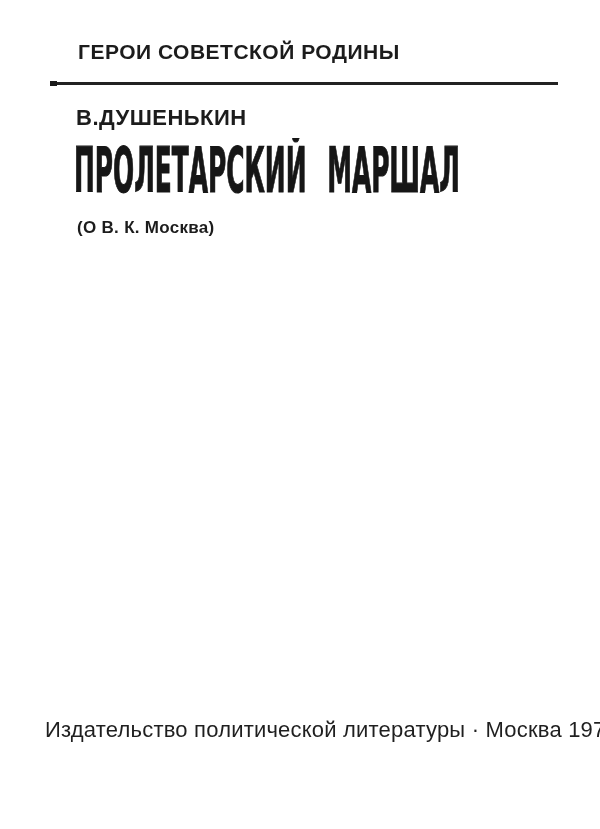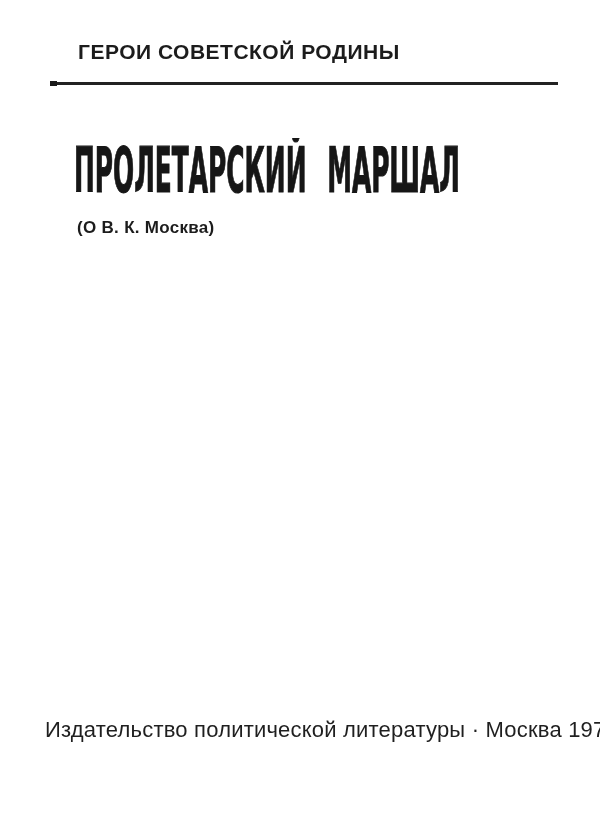--- a/index.html
+++ b/index.html
@@ -99,20 +99,21 @@
 </style>
 </head>
 <body>
 
 <div class="page">
 
   <div class="series-title">ГЕРОИ СОВЕТСКОЙ РОДИНЫ</div>
 
   <div class="series-rule"></div>
 
+  <div class="author">В.ДУШЕНЬКИН</div>
 
   <svg class="book-title-svg" viewBox="0 0 400 62" preserveAspectRatio="none">
     <text x="0" y="54" textLength="386" lengthAdjust="spacingAndGlyphs" word-spacing="30">ПРОЛЕТАРСКИЙ МАРШАЛ</text>
   </svg>
 
   <div class="subtitle">(О В. К. Москва)</div>
 
   <div class="imprint">Издательство политической литературы · Москва 1974</div>
 
 </div>

